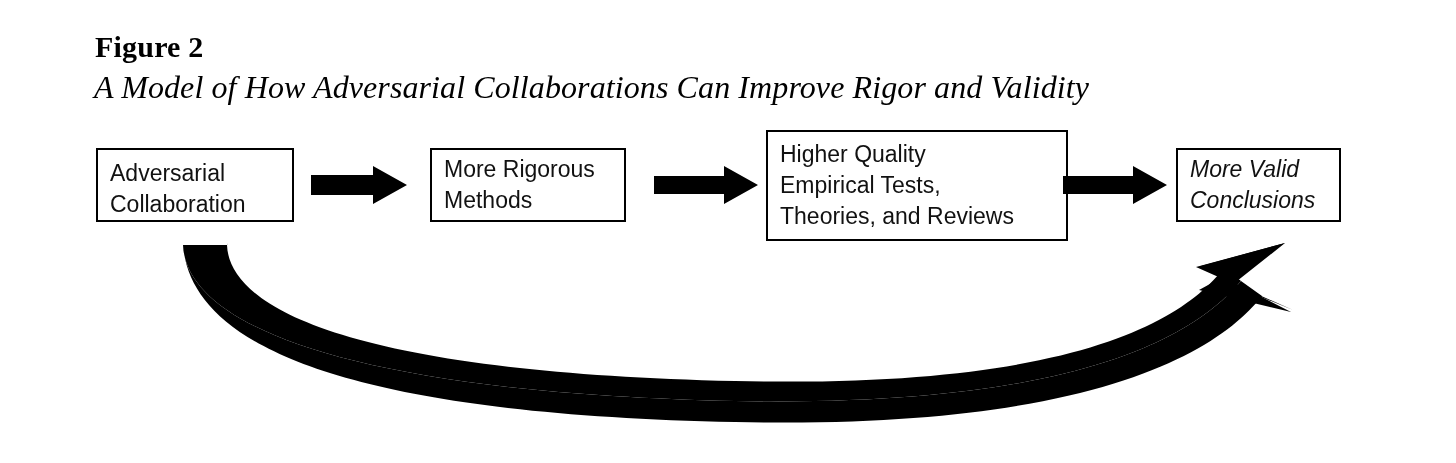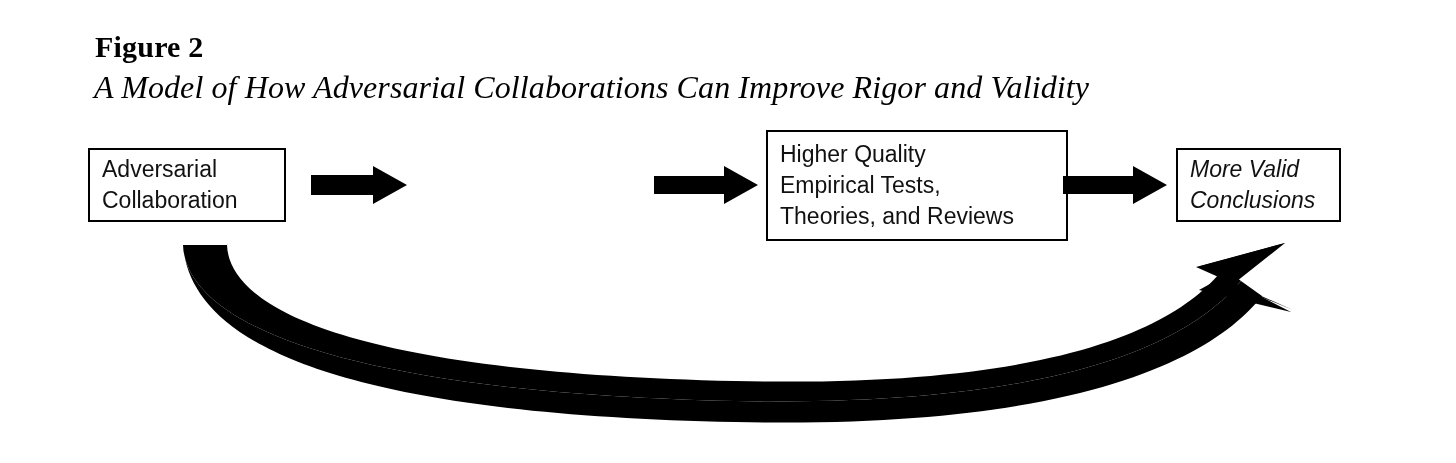--- a/index.html
+++ b/index.html
@@ -59,21 +59,21 @@
     font-family: "Liberation Sans", sans-serif;
     font-size: 23px;
     line-height: 31px;
     color: #111111;
     white-space: pre-line;
     text-align: left;
     padding-left: 12px;
     padding-right: 6px;
   }
   
-  #box-adversarial-collaboration { left: 88px;  top: 148px; width: 198px; height: 74px; }
+  #box-adversarial-collaboration { left: 96px;  top: 148px; width: 198px; height: 74px; justify-content: flex-end; }
   #box-rigorous-methods          { left: 430px; top: 148px; width: 196px; height: 74px; }
   #box-empirical-tests           { left: 766px; top: 130px; width: 302px; height: 111px; }
   #box-valid-conclusions         { left: 1176px;top: 148px; width: 165px; height: 74px; font-style: italic; }
 
   .arrow-svg {
     position: absolute;
     overflow: visible;
   }
   #arrow-1 { left: 311px;  top: 166px; width: 96px;  height: 38px; }
   #arrow-2 { left: 654px;  top: 166px; width: 104px; height: 38px; }
@@ -95,20 +95,24 @@
 
   <div class="fig-label">Figure 2</div>
 
   <div class="fig-caption">A Model of How Adversarial Collaborations Can Improve Rigor and Validity</div>
 
   <div class="node-box" id="box-adversarial-collaboration">
     <div class="node-text">Adversarial
 Collaboration</div>
   </div>
 
+  <div class="node-box" id="box-rigorous-methods">
+    <div class="node-text">More Rigorous
+Methods</div>
+  </div>
 
   <div class="node-box" id="box-empirical-tests">
     <div class="node-text">Higher Quality
 Empirical Tests,
 Theories, and Reviews</div>
   </div>
 
   <div class="node-box" id="box-valid-conclusions">
     <div class="node-text">More Valid
 Conclusions</div>

